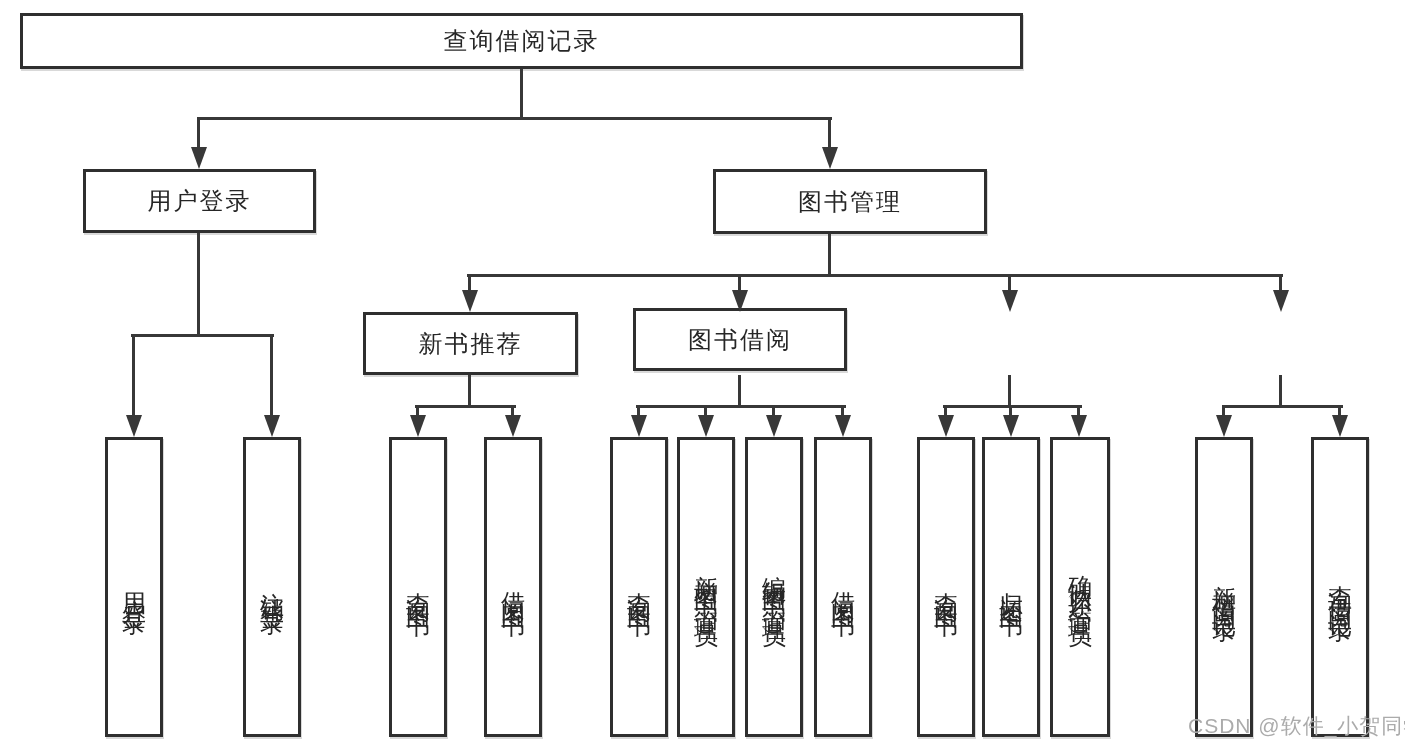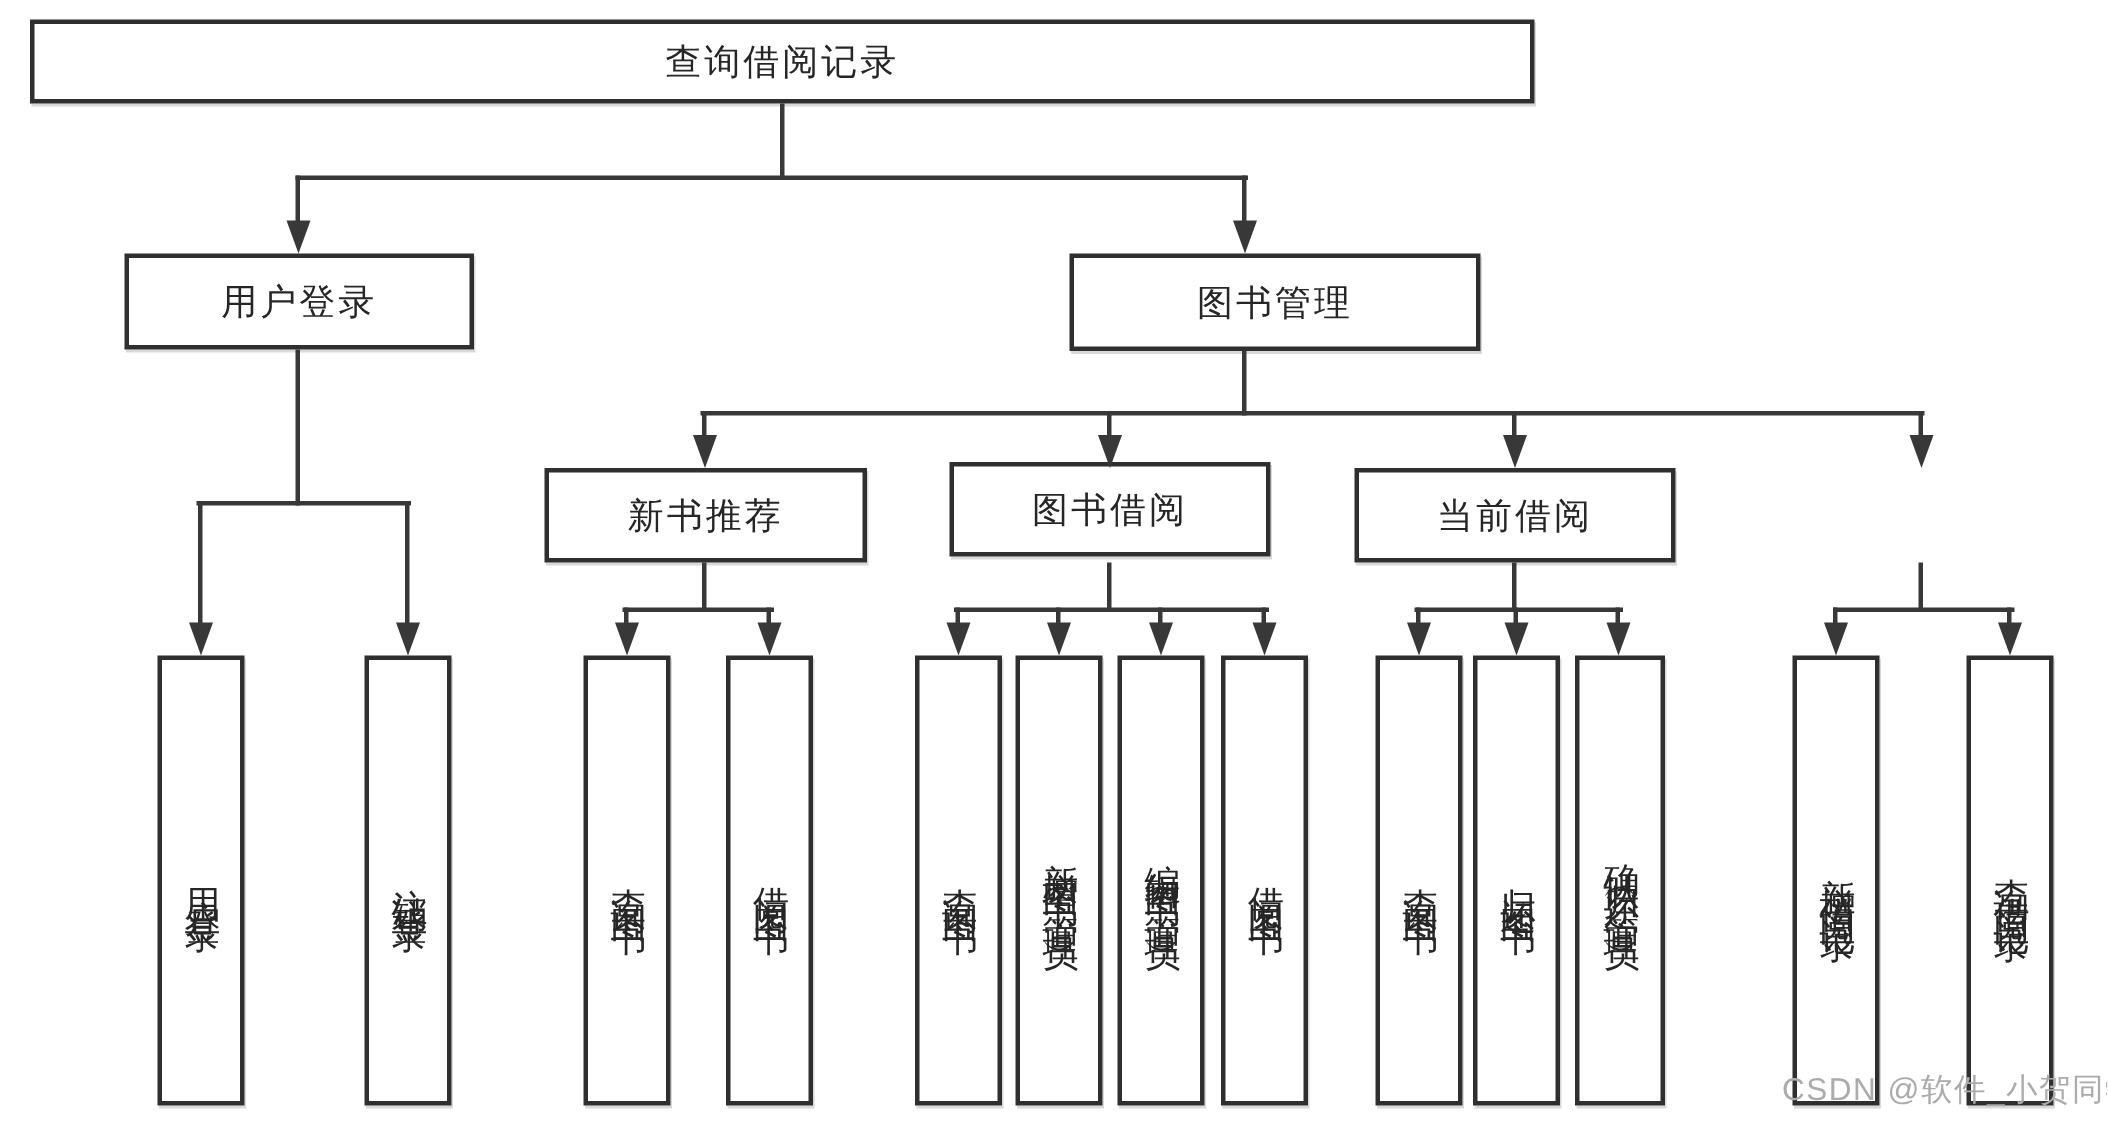--- a/index.html
+++ b/index.html
@@ -50,23 +50,20 @@
 
   <div class="node" style="left:713px;top:169px;width:274px;height:65px">
     <span>图书管理</span>
   </div>
 
   <div class="node" style="left:363px;top:312px;width:215px;height:63px">
     <span>新书推荐</span>
   </div>
   <div class="node" style="left:633px;top:308px;width:214px;height:63px">
     <span>图书借阅</span>
-  </div>
-  <div class="node" style="left:903px;top:312px;width:214px;height:63px">
-    <span>当前借阅</span>
   </div>
 
   <div class="vnode" style="left:105px;top:437px;width:58px;height:300px">
     <span class="vtext">用户登录</span>
   </div>
   <div class="vnode" style="left:243px;top:437px;width:58px;height:300px">
     <span class="vtext">注销登录</span>
   </div>
 
   <div class="vnode" style="left:389px;top:437px;width:58px;height:300px">

